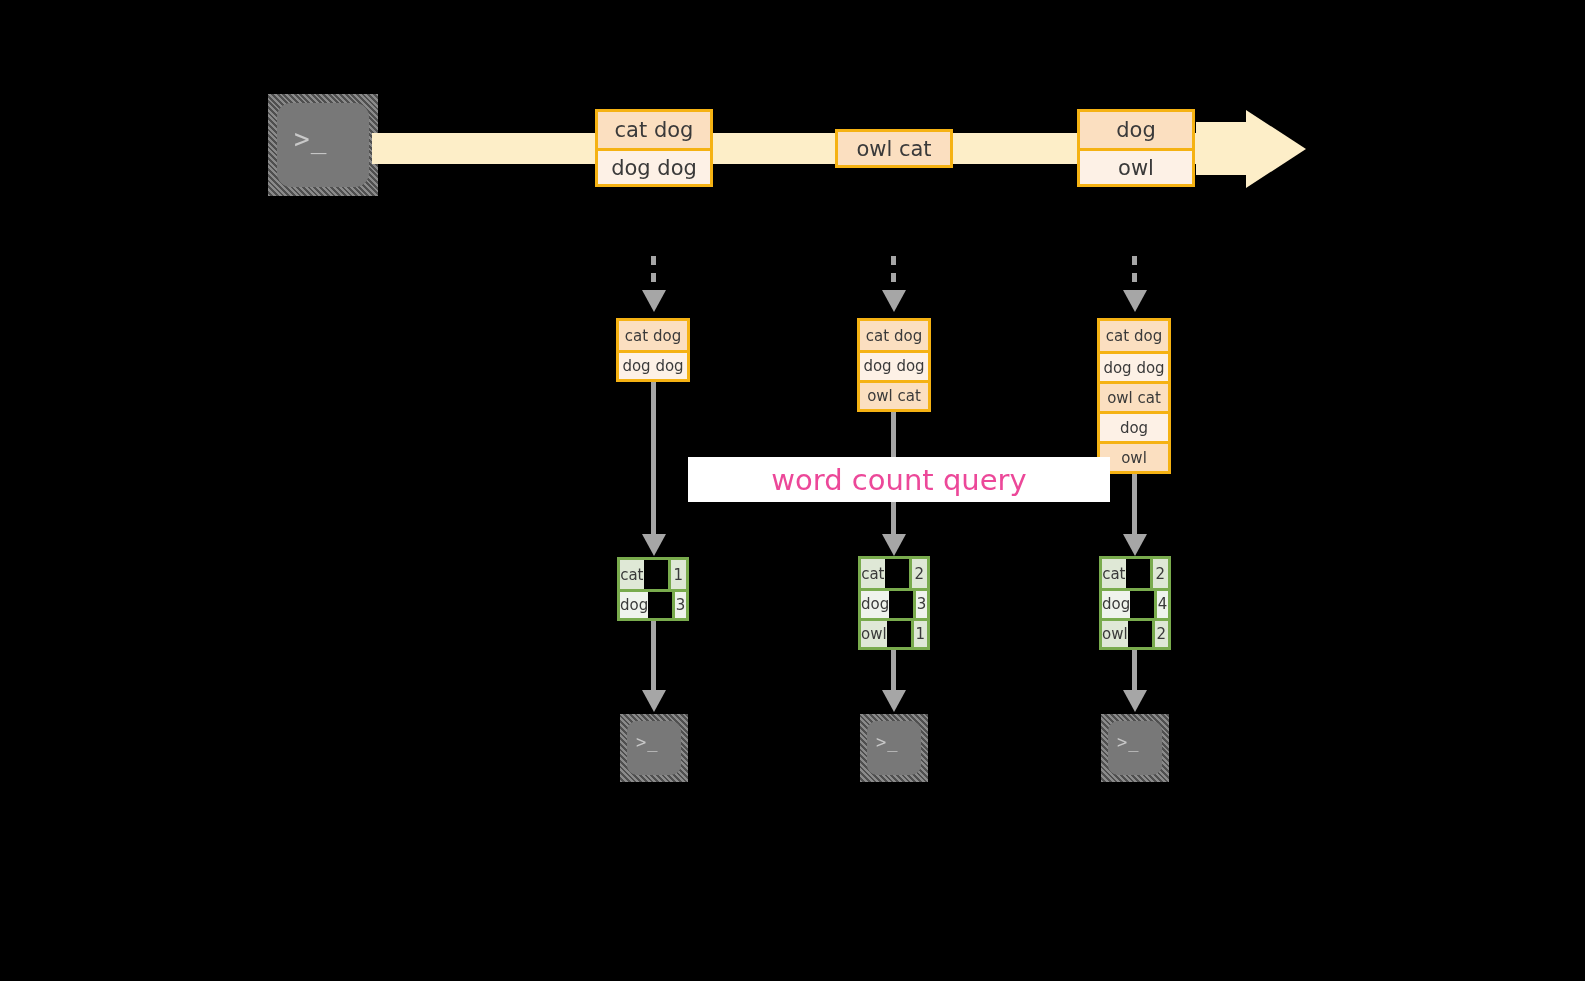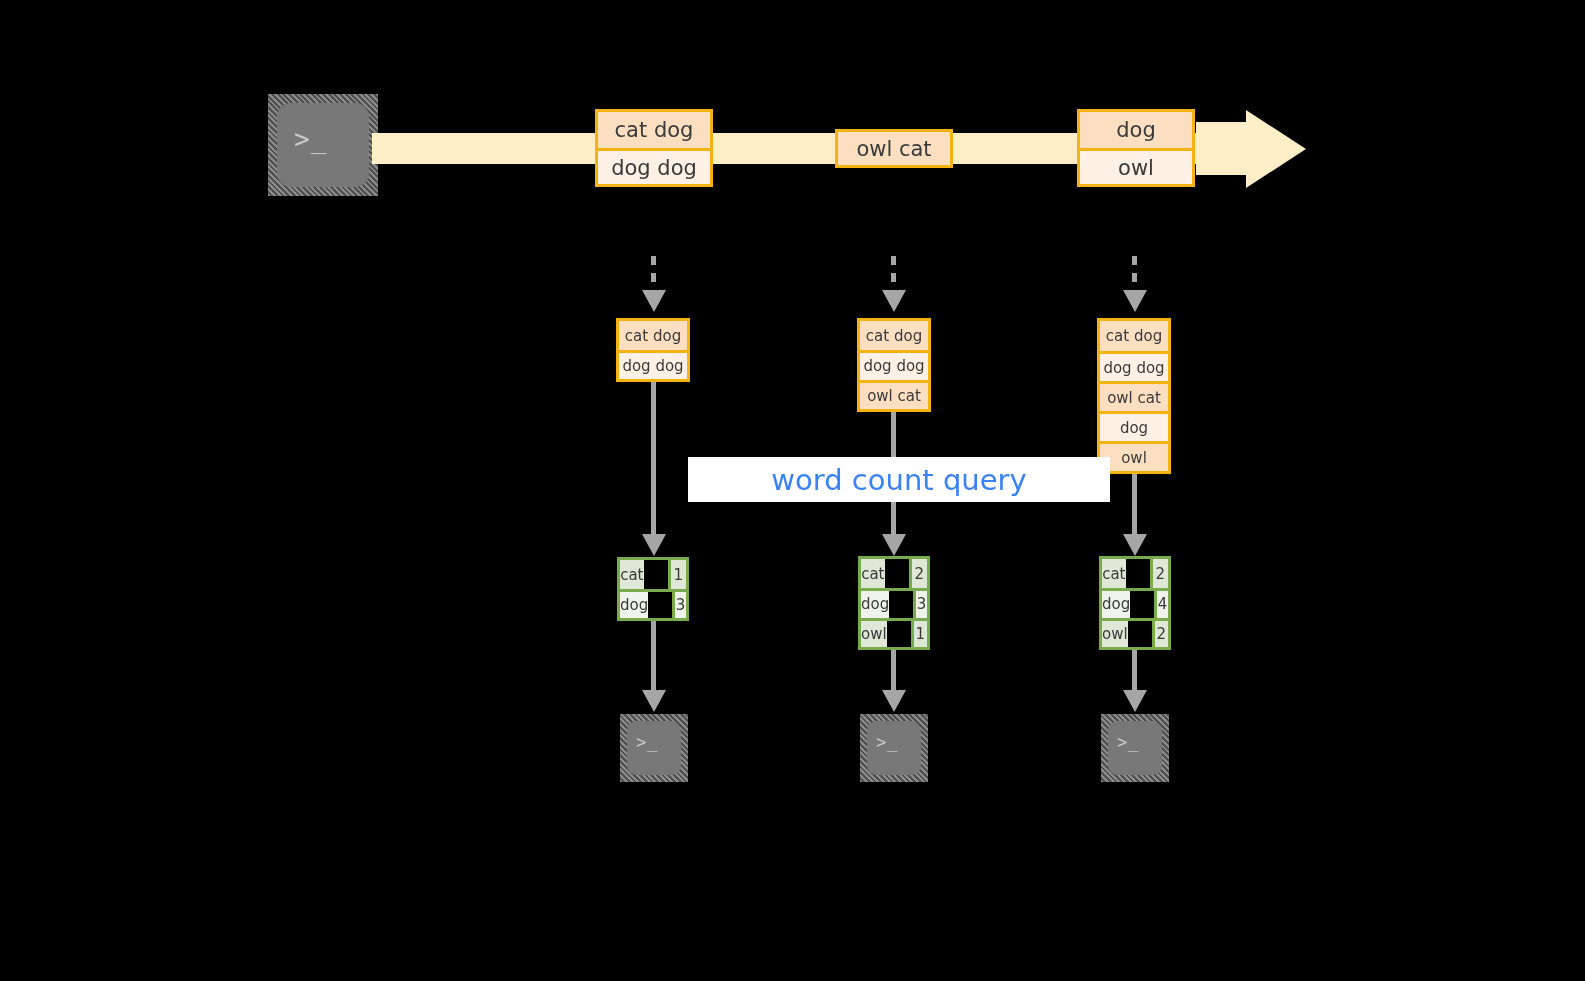--- a/index.html
+++ b/index.html
@@ -46,21 +46,21 @@
   
   .vline{position:absolute;background:#a6a6a6;width:5px;}
   .vdash{position:absolute;width:5px;
         background:repeating-linear-gradient(to bottom,
           #a6a6a6 0px,#a6a6a6 9px,transparent 9px,transparent 17px);}
   .vhead{position:absolute;width:0;height:0;}
 
   
   .qband{position:absolute;background:#ffffff;display:flex;
         align-items:center;justify-content:center;}
-  .qband span{color:#3b82f6;white-space:nowrap;}
+  .qband span{color:#ec4899;white-space:nowrap;}
 </style>
 </head>
 <body>
 
 <div class="stage">
 
   <div class="term" style="left:268px;top:94px;width:110px;height:102px;">
     <div class="term-inner" style="left:9px;top:9px;right:9px;bottom:9px;"></div>
     <div class="term-glyph" style="left:26px;top:32px;font-size:26px;">&gt;_</div>
   </div>

